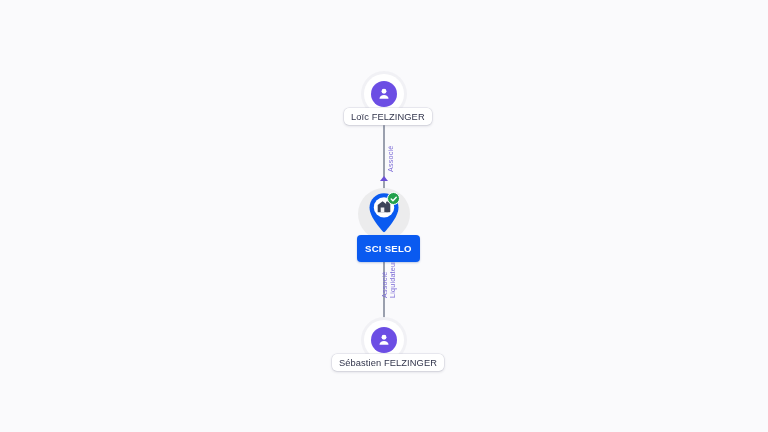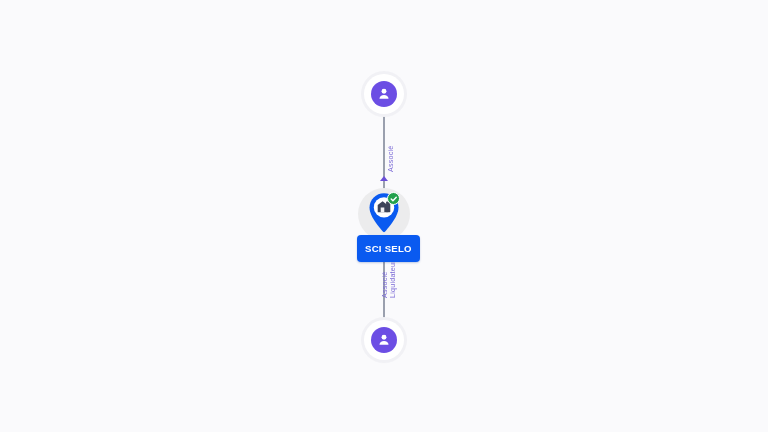--- a/index.html
+++ b/index.html
@@ -178,20 +178,21 @@
 
   <div class="node-person node-top">
     <div class="halo"></div>
     <div class="avatar-circle">
       <svg width="16" height="16" viewBox="0 0 24 24" aria-hidden="true">
         <circle cx="12" cy="8" r="3.7" fill="#ffffff"></circle>
         <path d="M5.2 19.2c0-3.6 3.1-5.8 6.8-5.8s6.8 2.2 6.8 5.8z" fill="#ffffff"></path>
       </svg>
     </div>
   </div>
+  <div class="name-pill name-pill-top">Loïc FELZINGER</div>
 
   <div class="node-company">
     <div class="company-halo"></div>
     <div class="pin">
       <svg width="34" height="44" viewBox="0 0 34 44" aria-hidden="true">
         <path d="M17 2.2c-8.0 0-14.5 6.4-14.5 14.3 0 9.5 11.6 22.1 13.6 24.2a1.3 1.3 0 0 0 1.8 0c2.0-2.1 13.6-14.7 13.6-24.2C31.5 8.6 25.0 2.2 17 2.2z" fill="#0a5af0"></path>
         <circle cx="17" cy="16.4" r="10.2" fill="#ffffff"></circle>
         <g fill="#3d4458">
           <rect x="19.1" y="10.6" width="4.2" height="10.6" rx="0.7"></rect>
           <path d="M15.6 10.3l-4.9 3.7v7.2h9.8v-7.2z"></path>
@@ -209,14 +210,15 @@
 
   <div class="node-person node-bottom">
     <div class="halo"></div>
     <div class="avatar-circle">
       <svg width="16" height="16" viewBox="0 0 24 24" aria-hidden="true">
         <circle cx="12" cy="8" r="3.7" fill="#ffffff"></circle>
         <path d="M5.2 19.2c0-3.6 3.1-5.8 6.8-5.8s6.8 2.2 6.8 5.8z" fill="#ffffff"></path>
       </svg>
     </div>
   </div>
+  <div class="name-pill name-pill-bottom">Sébastien FELZINGER</div>
 
 </div>
 
 </body></html>

